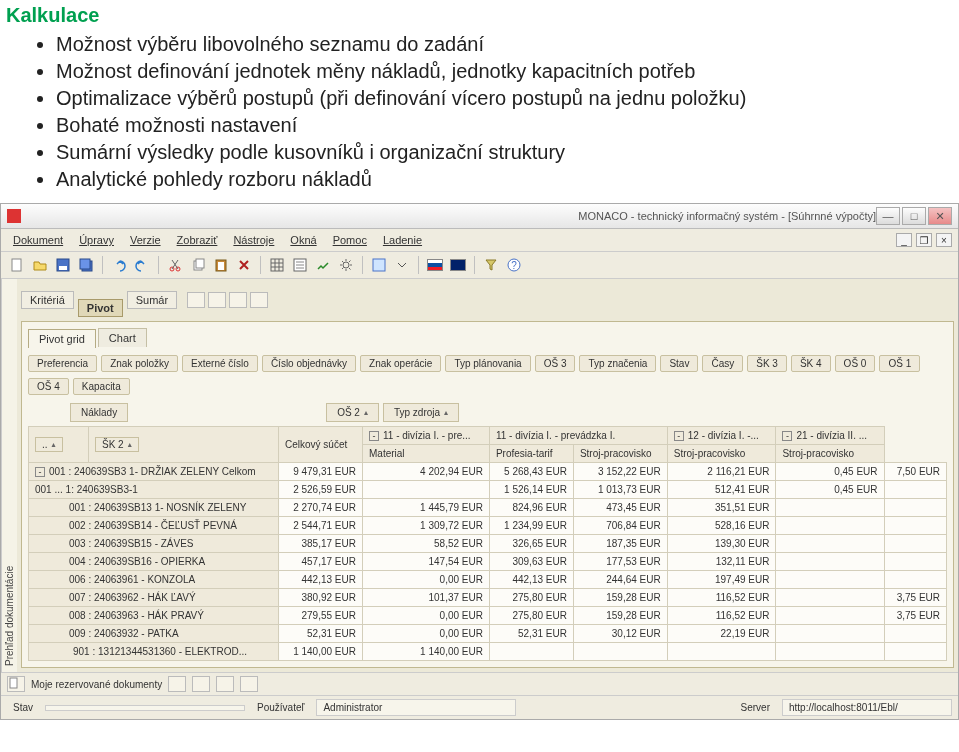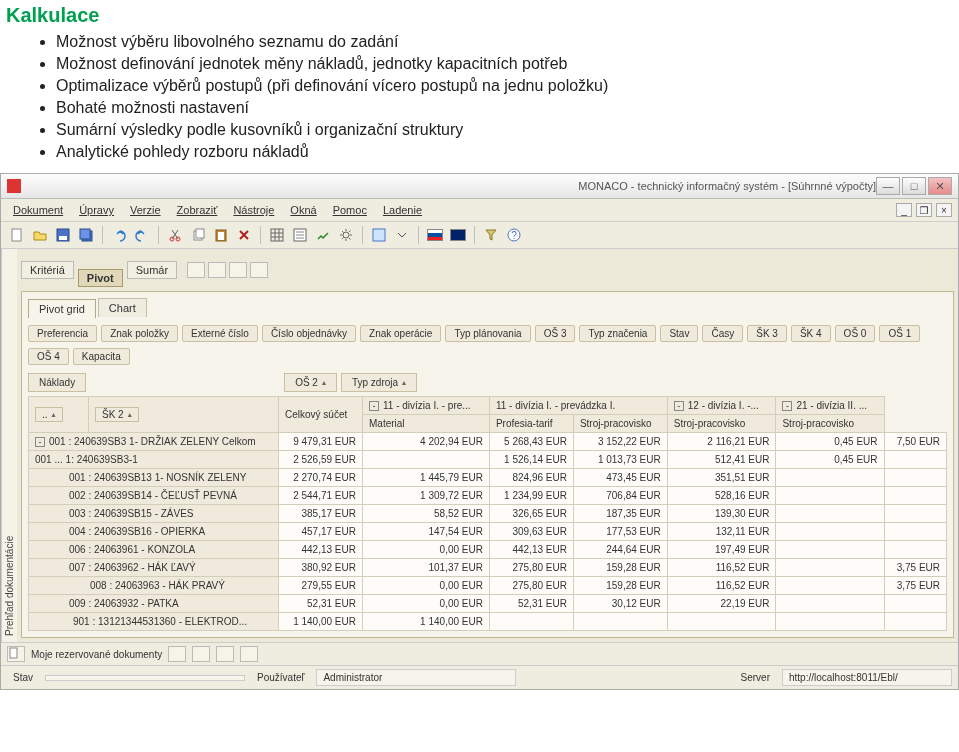--- a/index.html
+++ b/index.html
@@ -1,21 +1,21 @@
 <!DOCTYPE html>
 <html><head>
 <meta charset="utf-8">
 <style>
   * { box-sizing: border-box; margin: 0; padding: 0; }
   body { font-family: "Segoe UI", Tahoma, sans-serif; font-size: 11px; background: #fff; color: #333; width: 959px; }
   
   
   .doc-title { color: #00a050; font-size: 20px; font-weight: bold; margin: 4px 0 6px 6px; }
   .doc-list { margin: 0 0 12px 56px; }
-  .doc-list li { font-size: 16px; color: #222; margin: 4px 0; list-style: disc; }
+  .doc-list li { font-size: 20px; color: #222; margin: 4px 0; list-style: disc; }
   
   
   .app-window { border: 1px solid #aaa; background: #ece9d8; font-size: 11px; }
   .titlebar { display: flex; align-items: center; background: linear-gradient(#fdfdfd,#e6e6e6); border-bottom: 1px solid #bbb; padding: 3px 6px; text-align: right; }
   .titlebar-icon { width: 14px; height: 14px; background: #d33; margin-right: 6px; }
   .titlebar-text { flex: 1; color: #555; }
   .win-btns { display: flex; gap: 2px; }
   .win-btn { width: 24px; height: 18px; background: linear-gradient(#fdfdfd,#dcdcdc); border: 1px solid #aaa; display: flex; align-items: center; justify-content: center; font-size: 11px; color:#555; }
   .win-btn.close { background: linear-gradient(#f4c2c2,#e78a8a); }
   
@@ -43,21 +43,21 @@
   .sbtn { width:18px;height:16px;border:1px solid #bbb;background:#f6f3e8; }
   
   .panel { border:1px solid #c0b890; background:#f7f5eb; padding:6px; }
   .sub-tabs { display:flex; gap:2px; margin-bottom:8px;}
   .sub-tab { padding:3px 10px; border:1px solid #c5bfa5; background:#efece0; border-bottom:none; }
   .sub-tab.active { background:#f7f5eb; border-color:#b5ab83; position:relative; top:1px;}
   
   .tag-row { display:flex; flex-wrap:wrap; gap:4px; margin-bottom:6px;}
   .tag { padding:2px 8px; background:#efeadb; border:1px solid #c8c0a0; border-radius:2px; font-size:10px; color:#333;}
   
-  .axis-row { display:flex; align-items:center; gap:4px; margin-bottom:4px;}
+  .axis-row { display:flex; align-items:center; gap:4px; margin-bottom:4px;margin-left:42px;}
   .axis-tag { padding:3px 10px; background:#efeadb; border:1px solid #c8c0a0; display:flex; align-items:center; gap:4px; font-size:10px;}
   .axis-tag .tri { font-size:8px; color:#666;}
   
   
   .pivot { border-collapse: collapse; width: 100%; font-size: 10px; }
   .pivot th, .pivot td { border: 1px solid #d3ceba; padding: 3px 6px; background: #fdfcf8; white-space: nowrap; }
   .pivot th { background: #efeadb; font-weight: normal; color:#333; text-align:left;}
   .pivot td.num { text-align: right; }
   .pivot td.rowhead { background:#efeadb; }
   .exp { display:inline-block; width:10px; height:10px; border:1px solid #888; text-align:center; line-height:9px; font-size:9px; margin-right:4px;}
@@ -384,21 +384,21 @@
                 <td class="rowhead" colspan="2" style="padding-left:40px;">007 : 24063962 - HÁK ĽAVÝ</td>
                 <td class="num">380,92 EUR</td>
                 <td class="num">101,37 EUR</td>
                 <td class="num">275,80 EUR</td>
                 <td class="num">159,28 EUR</td>
                 <td class="num">116,52 EUR</td>
                 <td class="num"></td>
                 <td class="num">3,75 EUR</td>
               </tr>
           <tr>
-                <td class="rowhead" colspan="2" style="padding-left:61px;">008 : 24063963 - HÁK PRAVÝ</td>
+                <td class="rowhead" colspan="2" style="padding-left:40px;">008 : 24063963 - HÁK PRAVÝ</td>
                 <td class="num">279,55 EUR</td>
                 <td class="num">0,00 EUR</td>
                 <td class="num">275,80 EUR</td>
                 <td class="num">159,28 EUR</td>
                 <td class="num">116,52 EUR</td>
                 <td class="num"></td>
                 <td class="num">3,75 EUR</td>
               </tr>
           <tr>
                 <td class="rowhead" colspan="2" style="padding-left:40px;">009 : 24063932 - PATKA</td>

